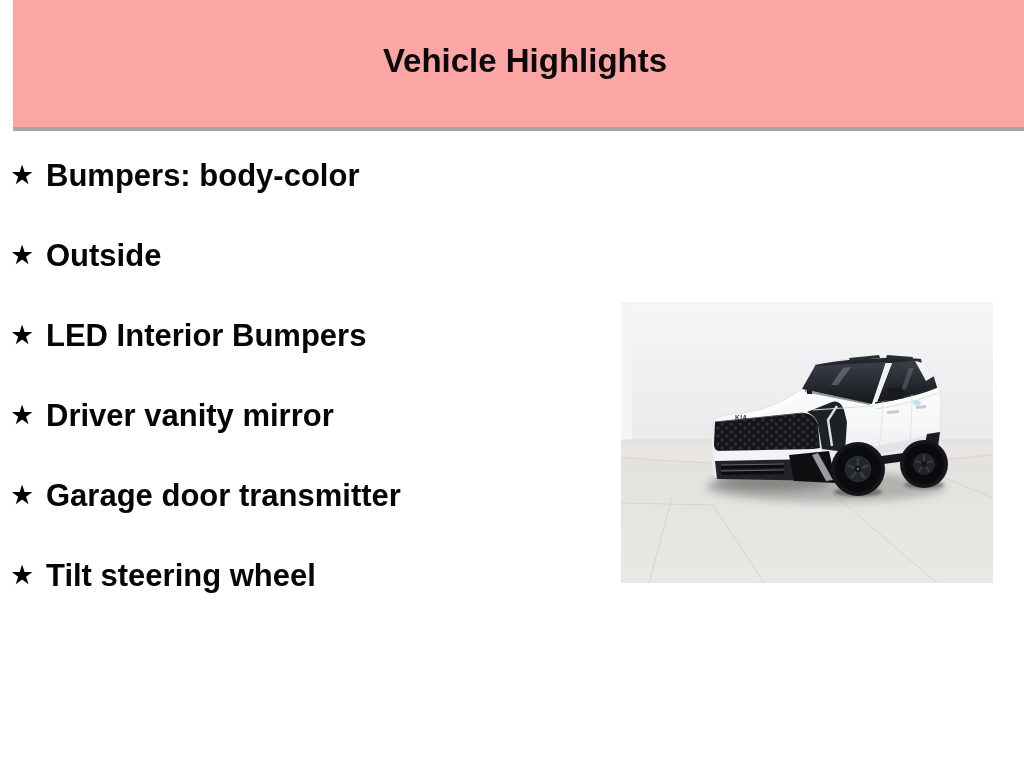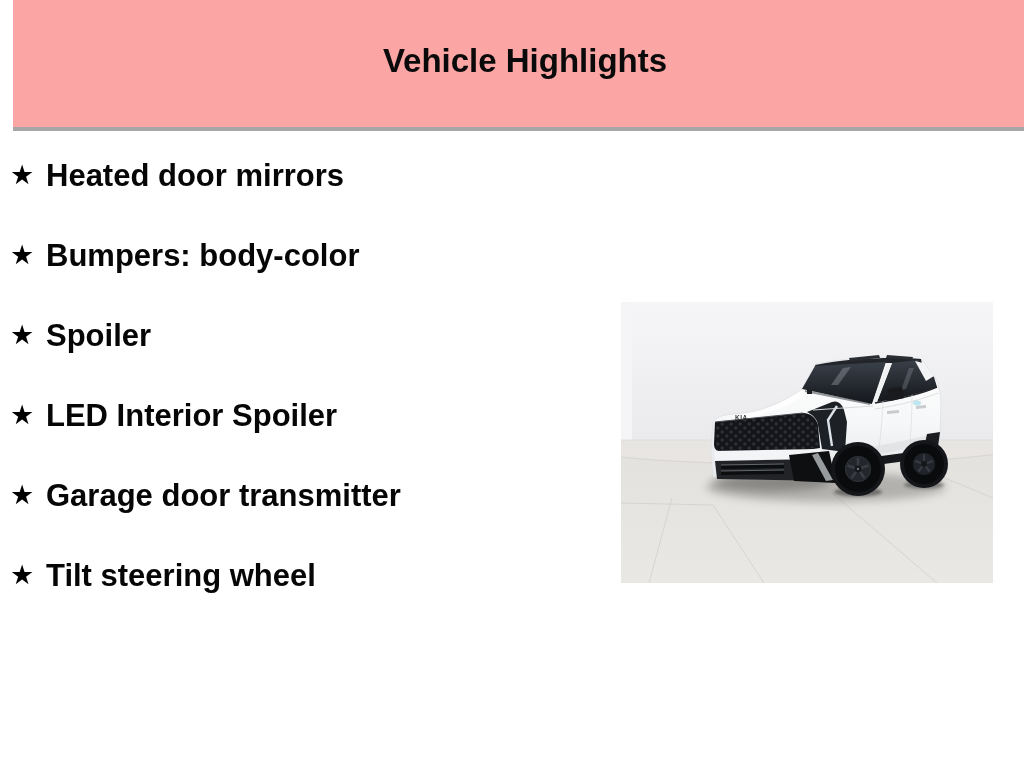--- a/index.html
+++ b/index.html
@@ -46,28 +46,28 @@
 </style>
 </head>
 <body>
 
 <div class="header">
   <div class="title">Vehicle Highlights</div>
 </div>
 
 <div class="features">
 
-    <div class="feature"><span class="star">★</span><span>Heated door mirrors</span></div>
 
     <div class="feature"><span class="star">★</span><span>Bumpers: body-color</span></div>
 
-    <div class="feature"><span class="star">★</span><span>Spoiler</span></div>
-
-    <div class="feature"><span class="star">★</span><span>LED Interior Spoiler</span></div>
-
+    <div class="feature"><span class="star">★</span><span>Outside</span></div>
+
+    <div class="feature"><span class="star">★</span><span>LED Interior Bumpers</span></div>
+
+    <div class="feature"><span class="star">★</span><span>Driver vanity mirror</span></div>
 
     <div class="feature"><span class="star">★</span><span>Garage door transmitter</span></div>
 
     <div class="feature"><span class="star">★</span><span>Tilt steering wheel</span></div>
 
 
 </div>
 
 <div class="vehicle-photo" aria-label="White Kia compact SUV with black grille, wheels and trim, front three-quarter view in a light studio with tiled floor">
 <svg viewBox="0 0 372 281" xmlns="http://www.w3.org/2000/svg">

